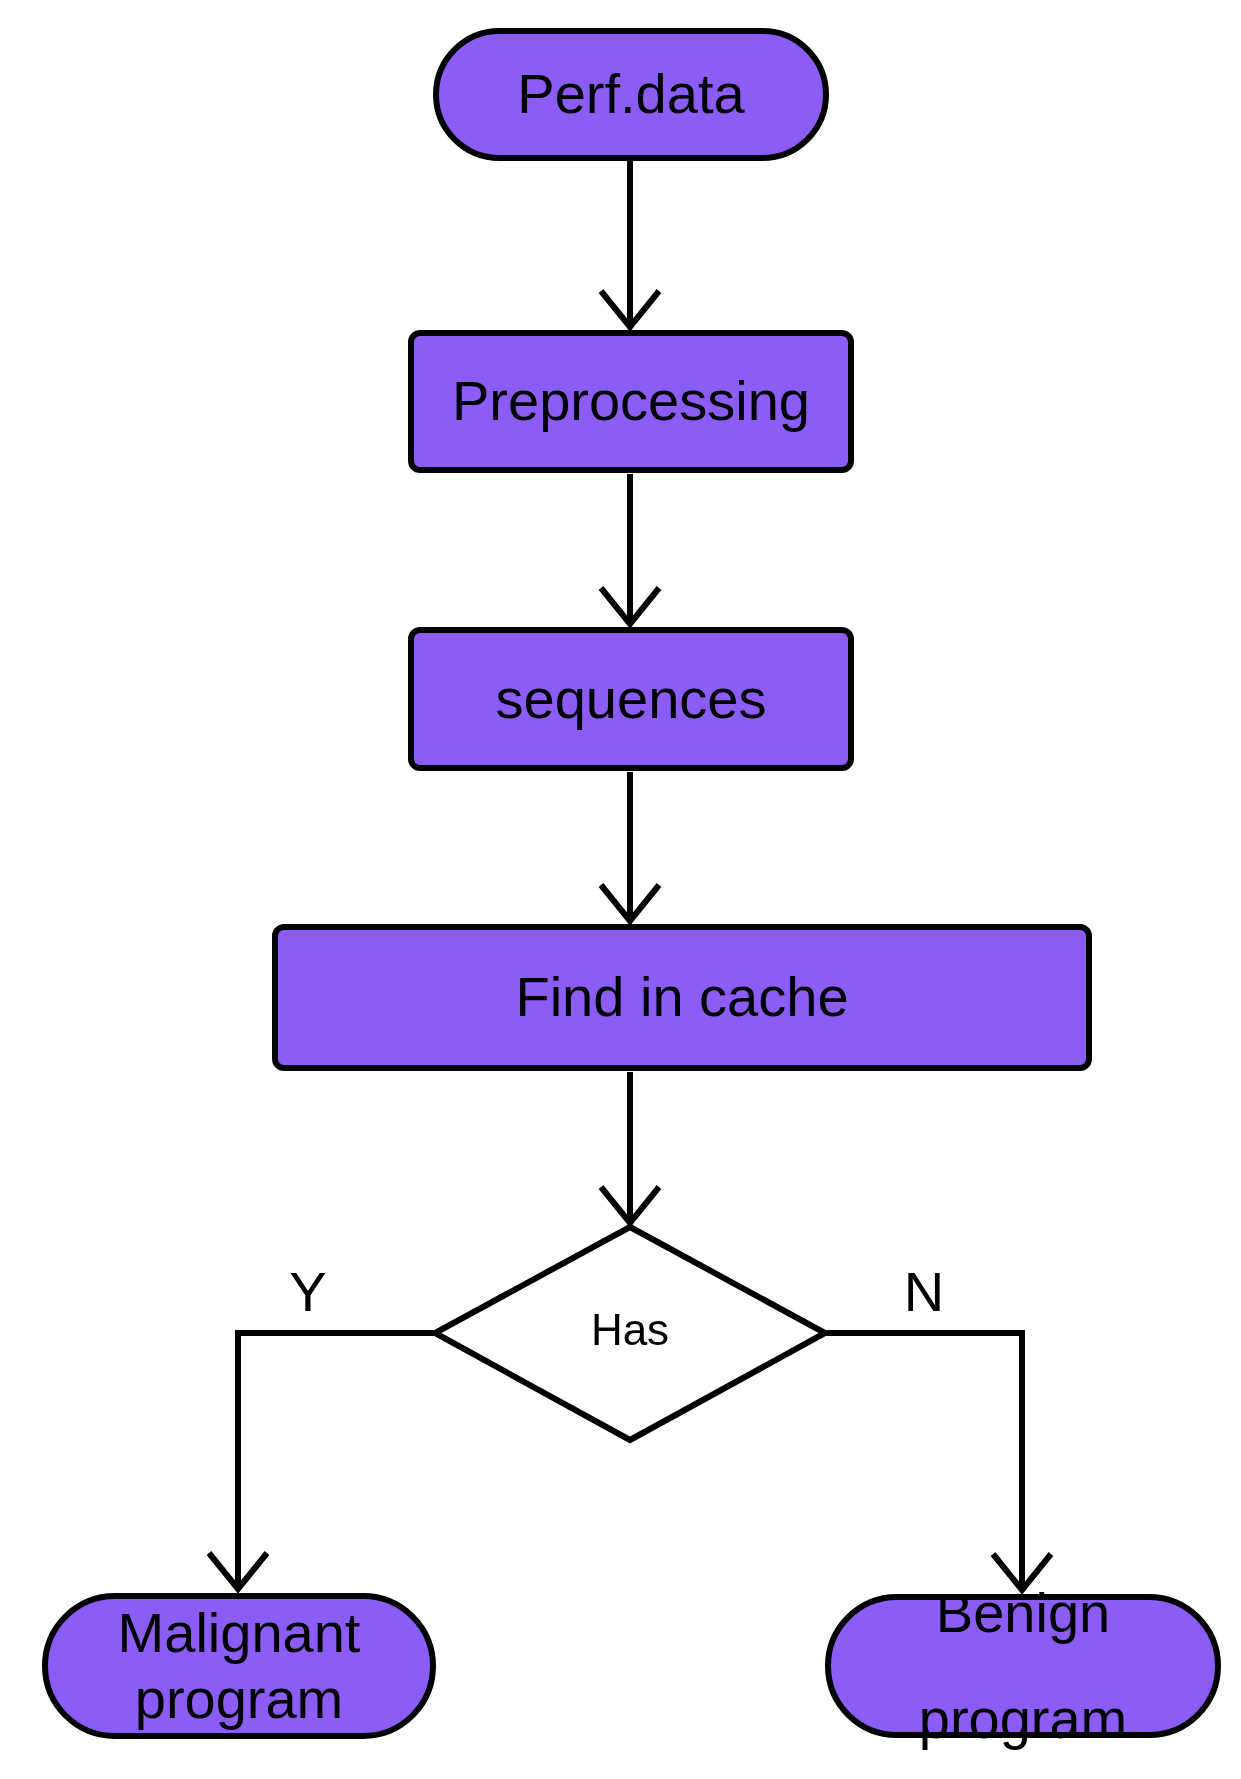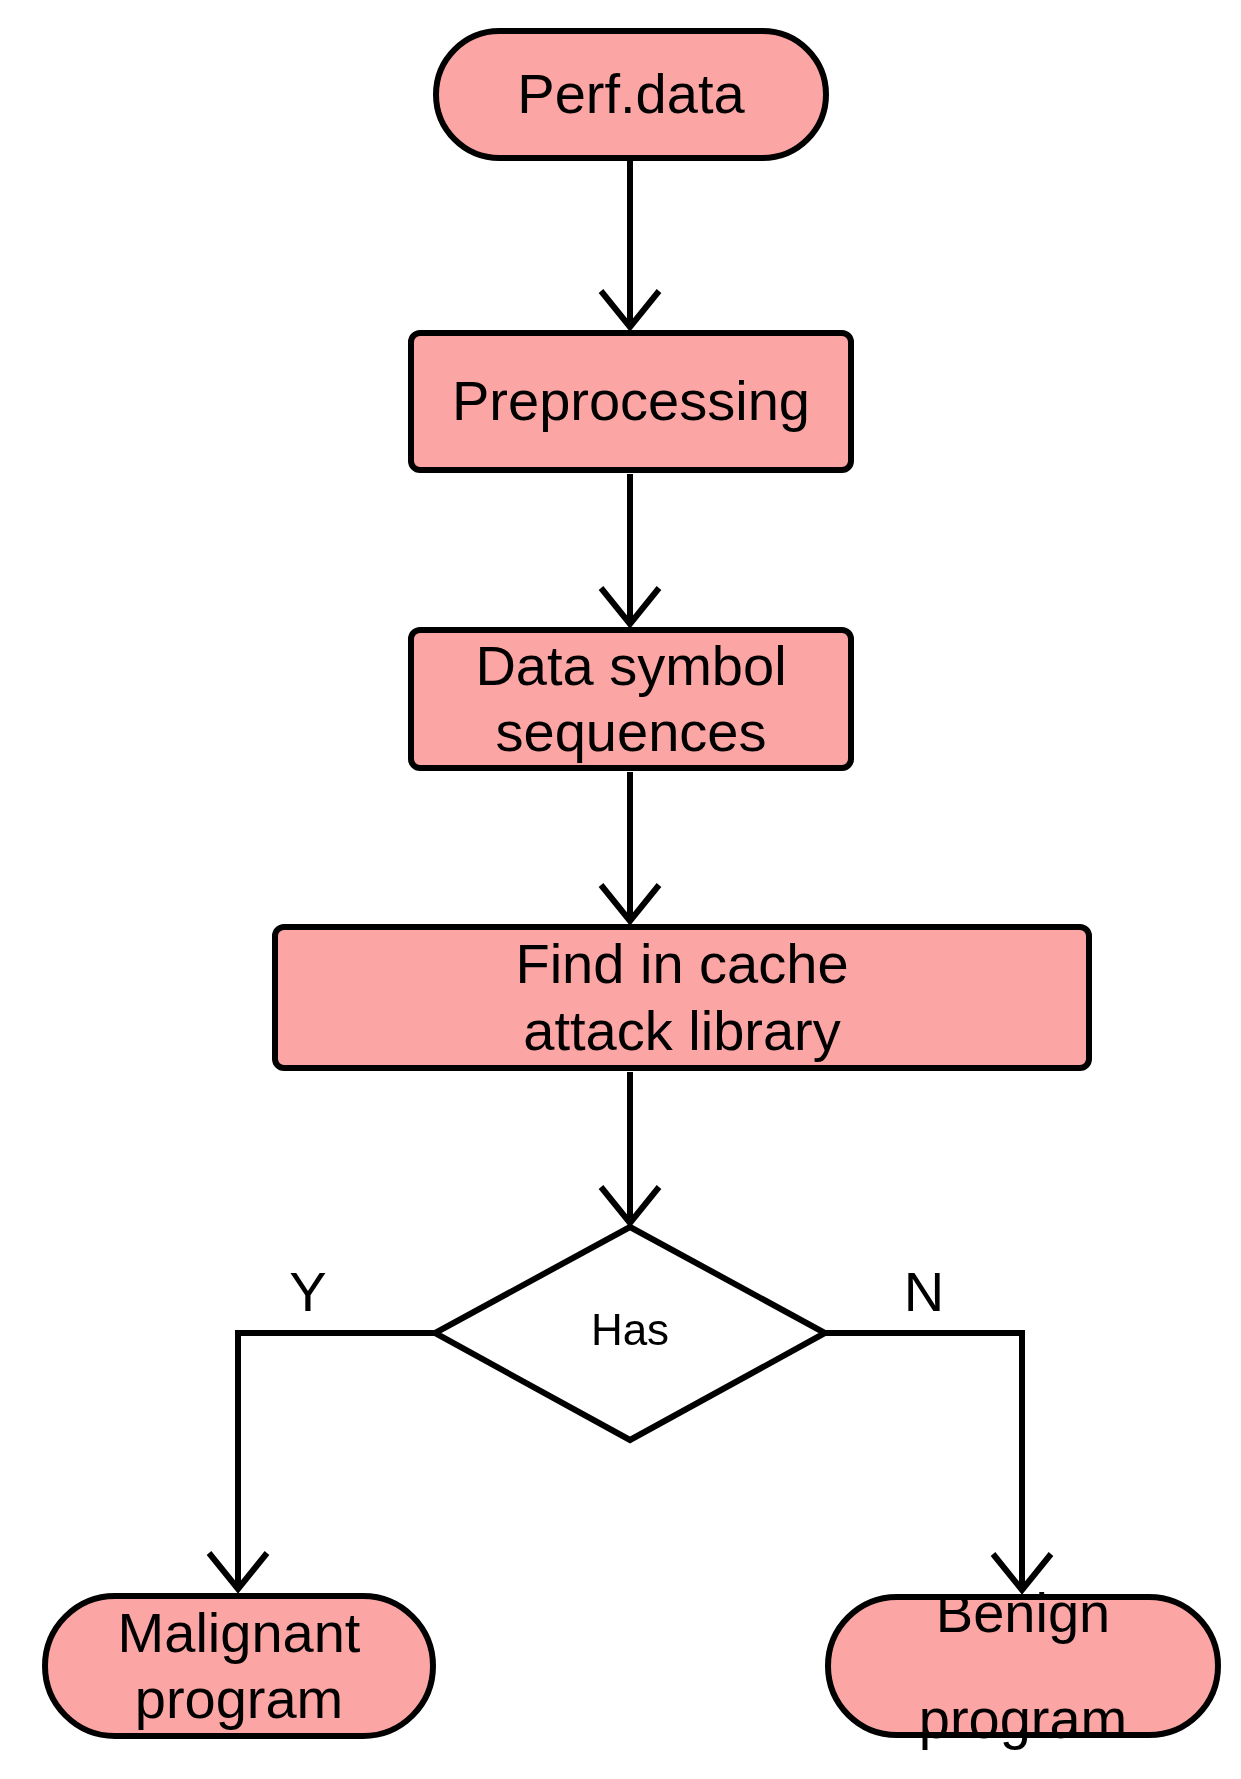--- a/index.html
+++ b/index.html
@@ -20,21 +20,21 @@
     position: absolute;
     left: 0;
     top: 0;
     width: 1241px;
     height: 1779px;
   }
   .node {
     position: absolute;
     box-sizing: border-box;
     border: 6px solid #000000;
-    background: #fca5a5;
+    background: #8b5cf6;
     display: flex;
     flex-direction: column;
     align-items: center;
     justify-content: center;
     text-align: center;
     font-size: 56px;
     line-height: 1.18;
     white-space: nowrap;
   }
   .terminator { border-radius: 999px; }
@@ -103,27 +103,25 @@
 
   <div class="node terminator" id="node-perf-data">
     <span>Perf.data</span>
   </div>
 
   <div class="node process" id="node-preprocessing">
     <span>Preprocessing</span>
   </div>
 
   <div class="node process" id="node-data-symbol">
-    <span>Data symbol</span>
     <span>sequences</span>
   </div>
 
   <div class="node process" id="node-find-cache">
     <span>Find in cache</span>
-    <span>attack library</span>
   </div>
 
   <div id="decision-label">
     <span>Has</span>
   </div>
 
   <div class="branch-label" id="branch-label-yes">Y</div>
   <div class="branch-label" id="branch-label-no">N</div>
 
   <div class="node terminator" id="node-malignant">

